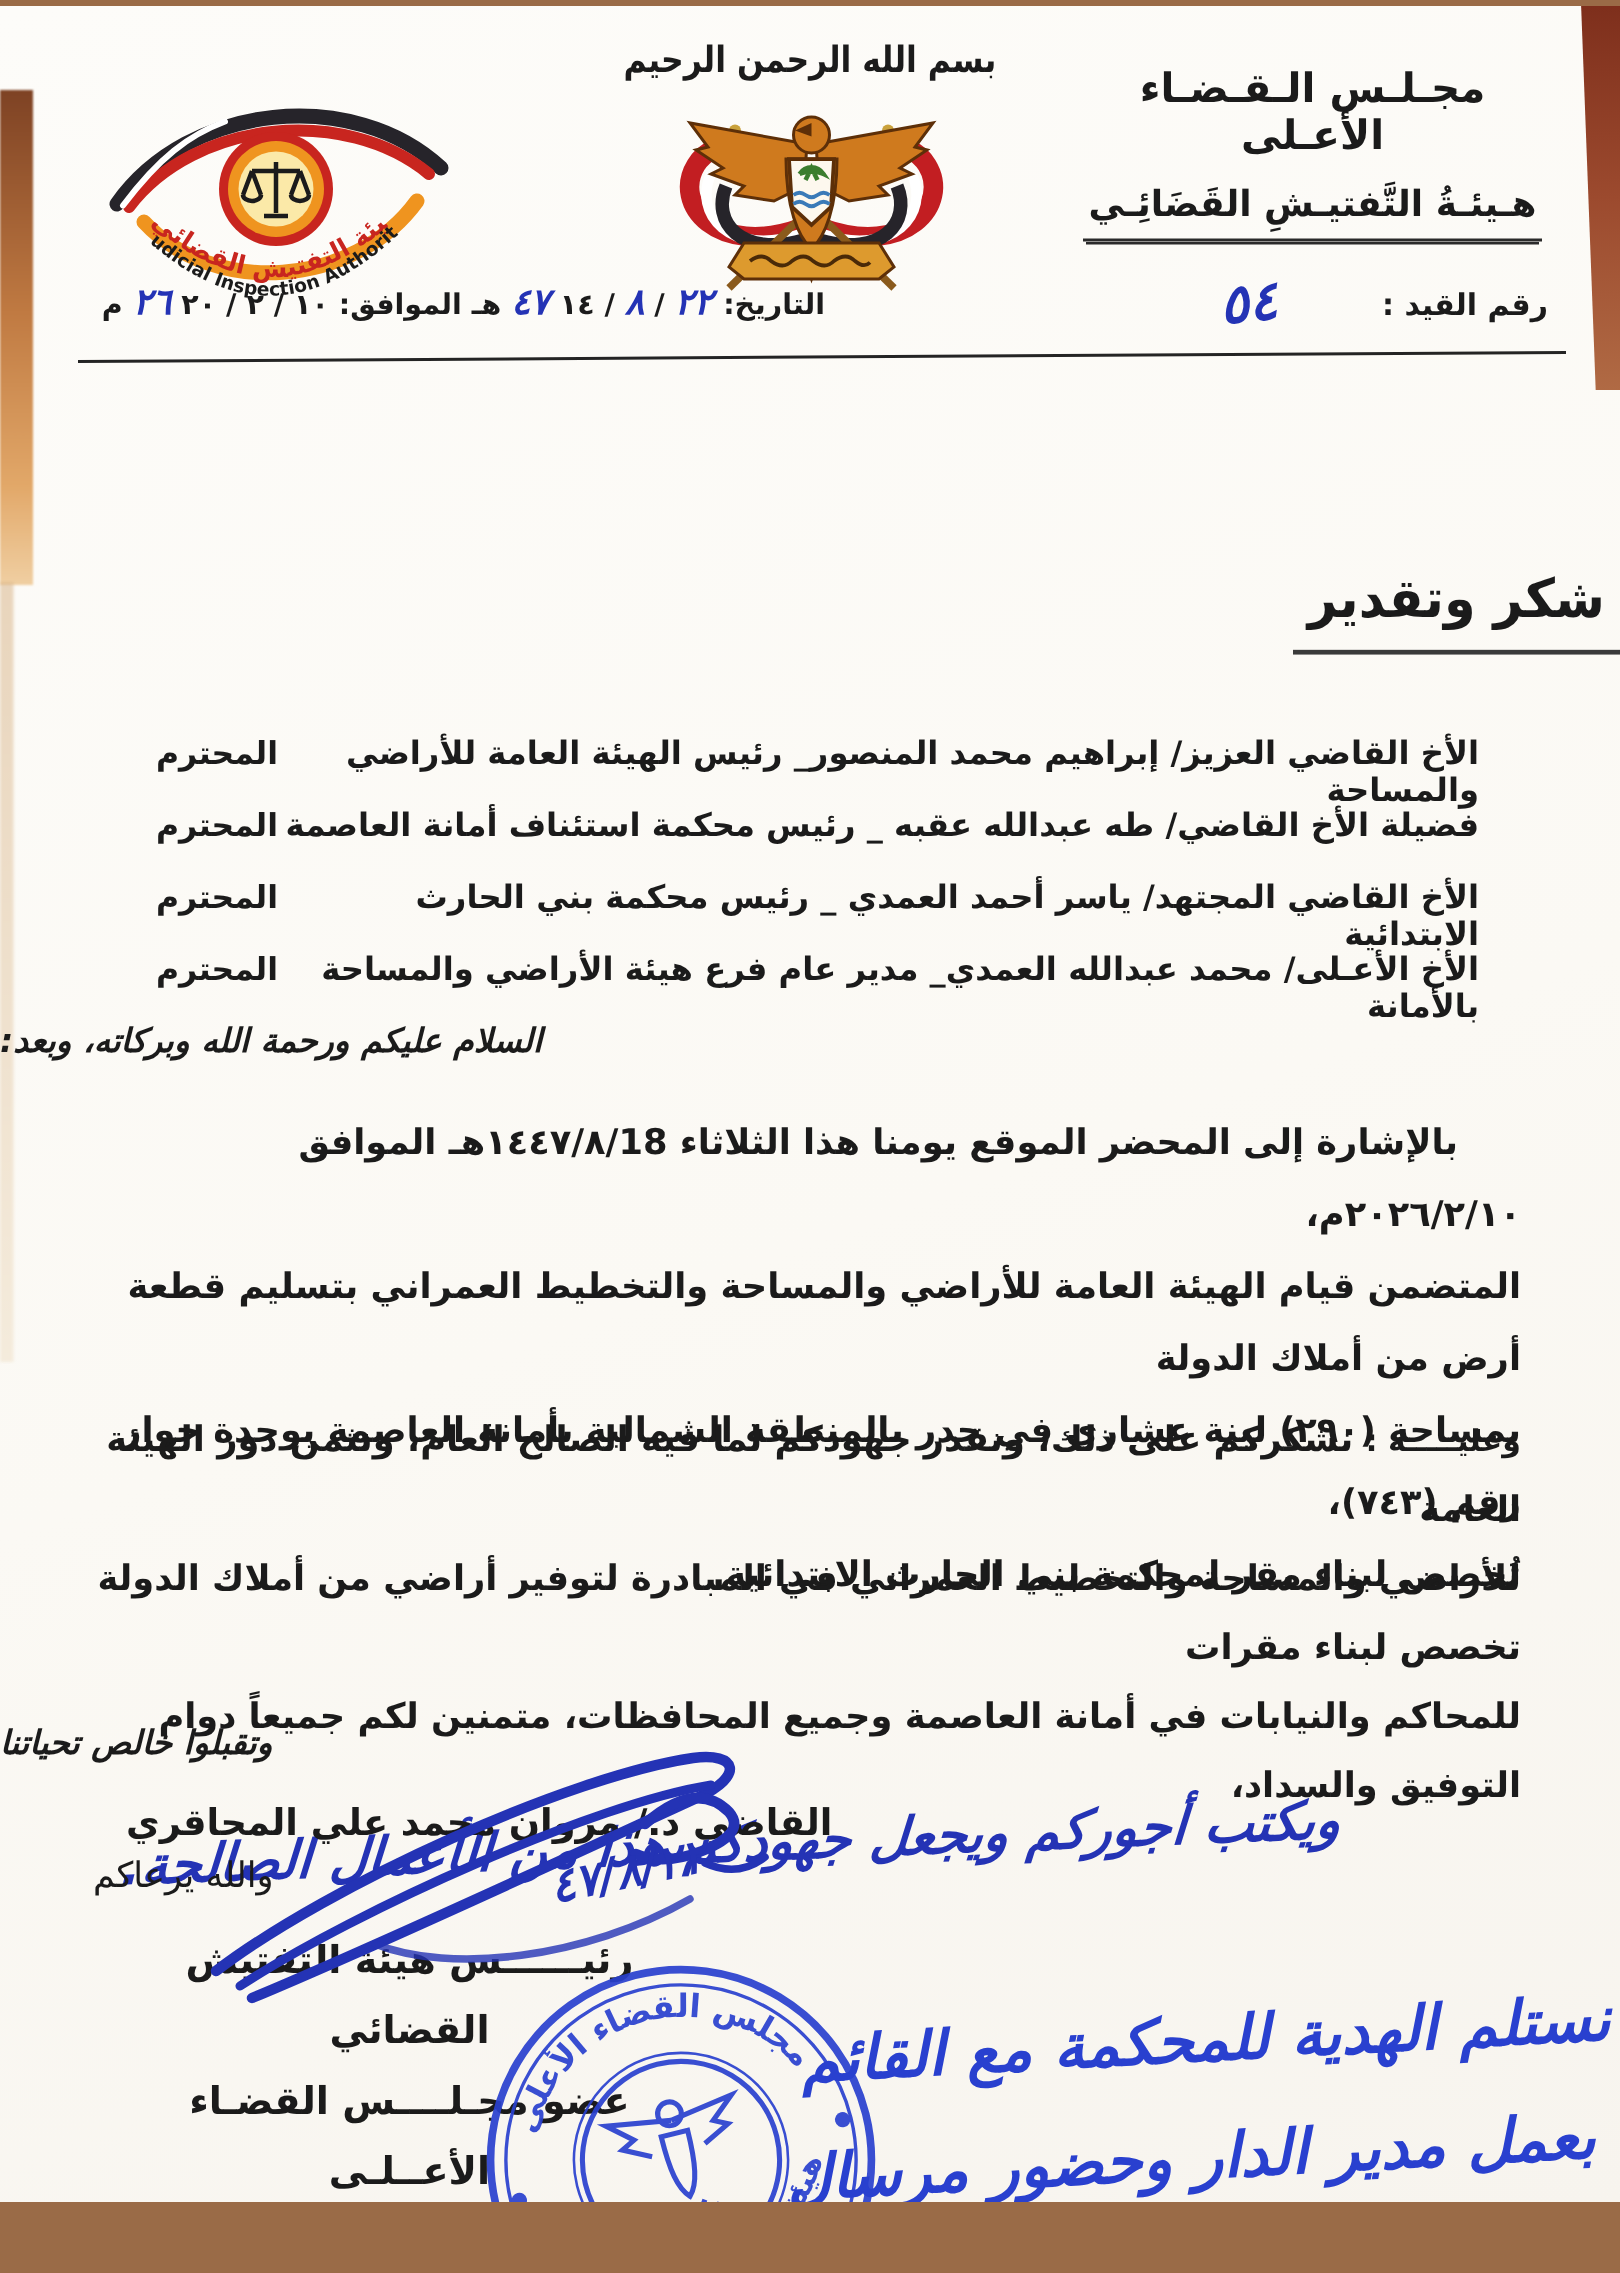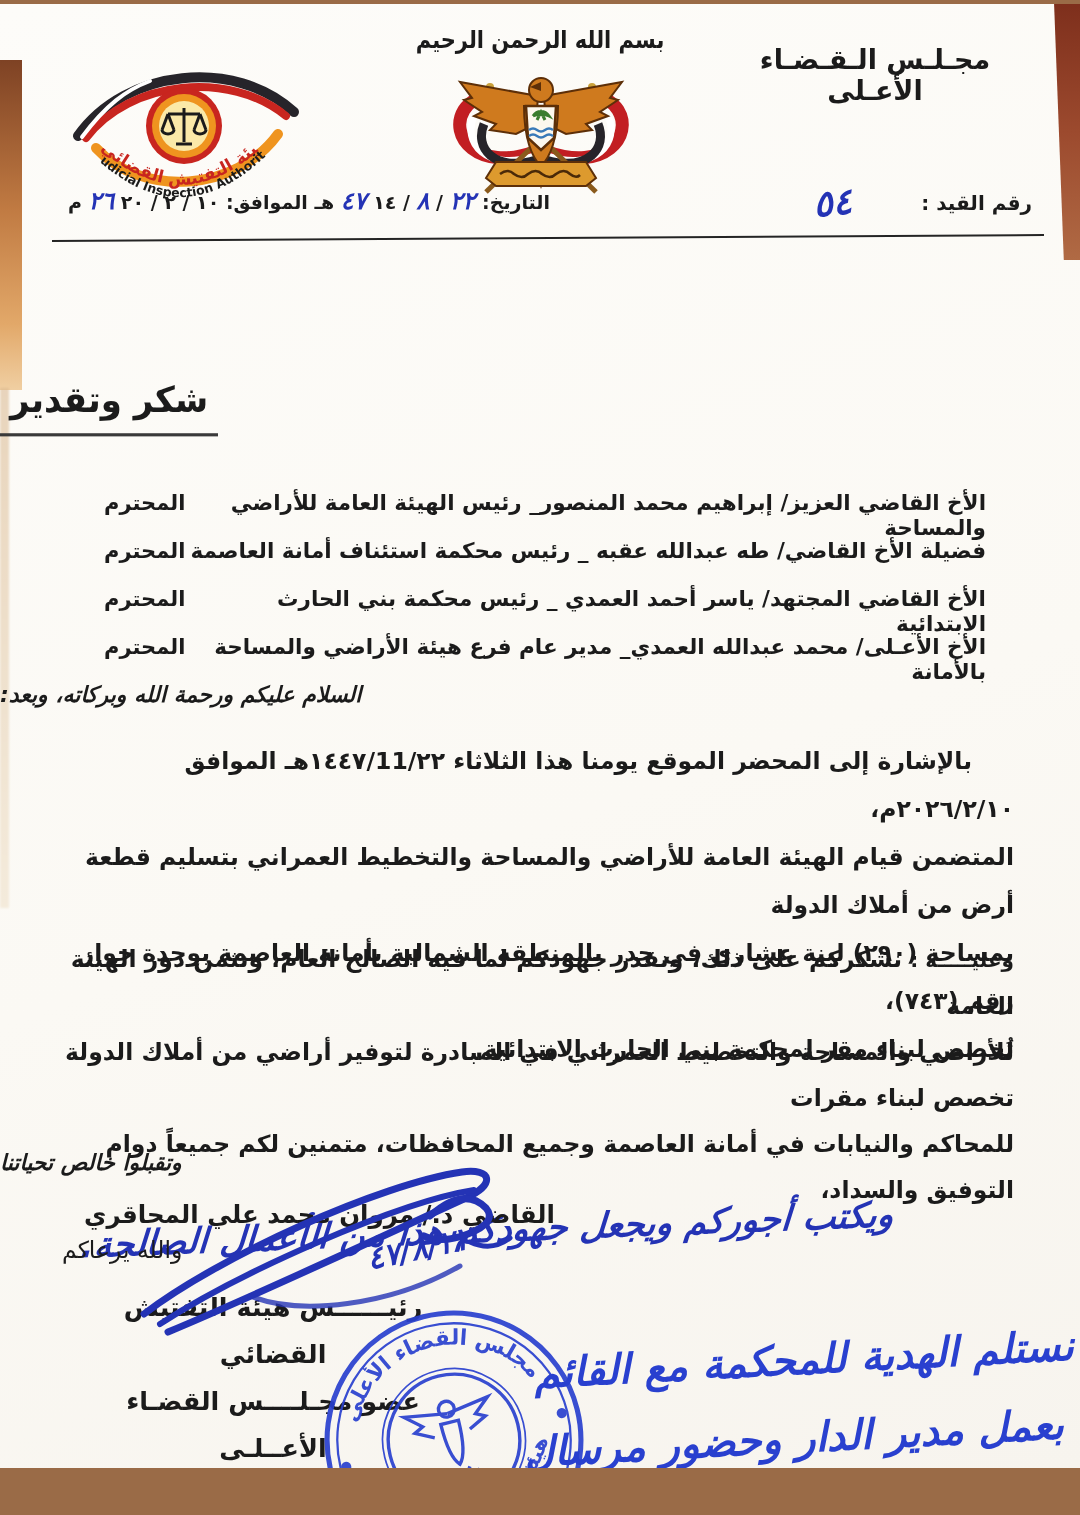--- a/index.html
+++ b/index.html
@@ -38,21 +38,21 @@
   .emblem{position:absolute;left:438px;top:50px;}
   .logo-eye{position:absolute;left:66px;top:46px;}
 
   .date-row{position:absolute;left:40px;top:183px;width:510px;direction:rtl;
     font-size:19px;font-weight:bold;white-space:nowrap;}
   .date-row .hw{color:#2433b5;font-size:24px;font-weight:bold;font-style:italic;text-align:center;}
   .header-rule{position:absolute;left:52px;top:233px;width:992px;border-top:2px solid #242424;
     transform:rotate(-.35deg);}
 
   
-  .title-wrap{position:absolute;top:376px;left:0;width:100%;text-align:left;}
+  .title-wrap{position:absolute;top:376px;left:0;width:100%;text-align:right;}
   .title{display:inline-block;font-size:34px;font-weight:bold;direction:rtl;
     border-bottom:3px solid #3a3a3a;padding:0 10px 12px;transform:scaleY(1.05);}
 
   
   .recipients{position:absolute;top:486px;right:94px;left:104px;direction:rtl;}
   .recip-row{display:flex;justify-content:space-between;align-items:baseline;height:48px;}
   .recip-row .who{font-size:21.5px;font-weight:bold;}
   .recip-row .hon{font-size:21px;font-weight:bold;}
 
   .salutation{position:absolute;top:678px;left:0;width:100%;text-align:left;
@@ -93,20 +93,21 @@
 <body>
 
 <div class="page">
 
   <div class="edge-left"></div>
   <div class="edge-left2"></div>
   <div class="edge-topright"></div>
 
   <div class="org">
     <div class="l1">مجـلـس الـقـضـاء الأعـلى</div>
+    <div><span class="l2">هـيئـةُ التَّفتيـشِ القَضَائِـي</span></div>
   </div>
   <div class="record">
     <span class="lbl">رقم القيد :</span>
     <span class="val">٥٤</span>
   </div>
 
   <div class="basmala">بسم الله الرحمن الرحيم</div>
 
   <svg class="emblem" width="206" height="150" viewBox="0 0 206 150">
 
@@ -206,21 +207,21 @@
     </div>
     <div class="recip-row">
       <span class="who">الأخ الأعـلى/ محمد عبدالله العمدي_ مدير عام فرع هيئة الأراضي والمساحة بالأمانة</span>
       <span class="hon">المحترم</span>
     </div>
   </div>
 
   <div class="salutation">السلام عليكم ورحمة الله وبركاته، وبعد:</div>
 
   <div class="para p1">
-    <div class="ln1">بالإشارة إلى المحضر الموقع يومنا هذا الثلاثاء ١٤٤٧/11/٢٢هـ الموافق ٢٠٢٦/٢/١٠م،</div>
+    <div class="ln1">بالإشارة إلى المحضر الموقع يومنا هذا الثلاثاء ١٤٤٧/٨/18هـ الموافق ٢٠٢٦/٢/١٠م،</div>
     <div>المتضمن قيام الهيئة العامة للأراضي والمساحة والتخطيط العمراني بتسليم قطعة أرض من أملاك الدولة</div>
     <div>بمساحة (٢٩٠) لبنة عشاري في جدر بالمنطقة الشمالية بأمانة العاصمة بوحدة جوار رقم (٧٤٣)،</div>
     <div>تُخصص لبناء مقر لمحكمة بني الحارث الابتدائية.</div>
   </div>
 
   <div class="para p2">
     <div>
       <span class="lead">وعليـــــه :</span>
       <span>نشكركم على ذلك، ونقدر جهودكم لما فيه الصالح العام، ونثمن دور الهيئة العامة</span>
     </div>

